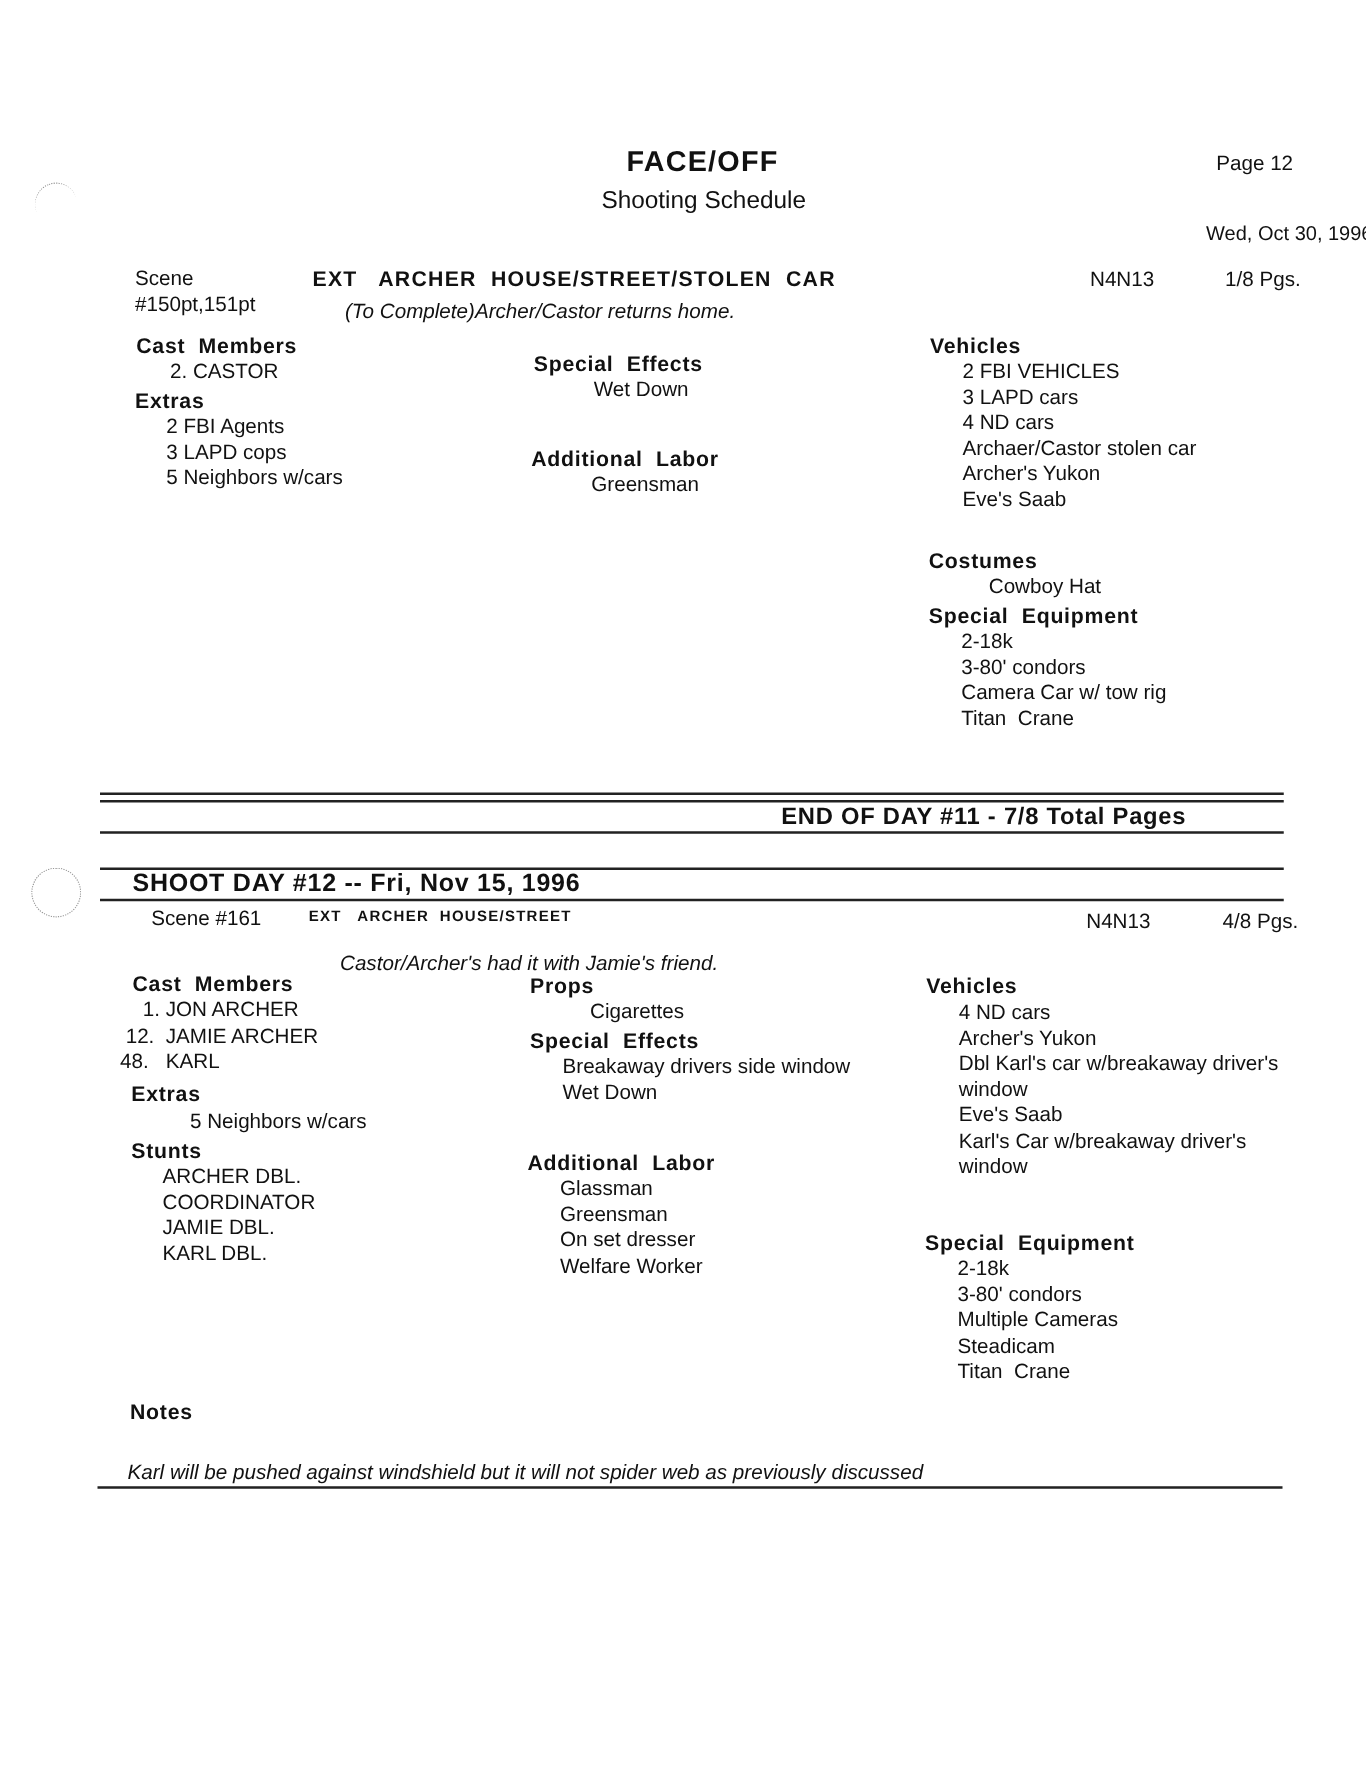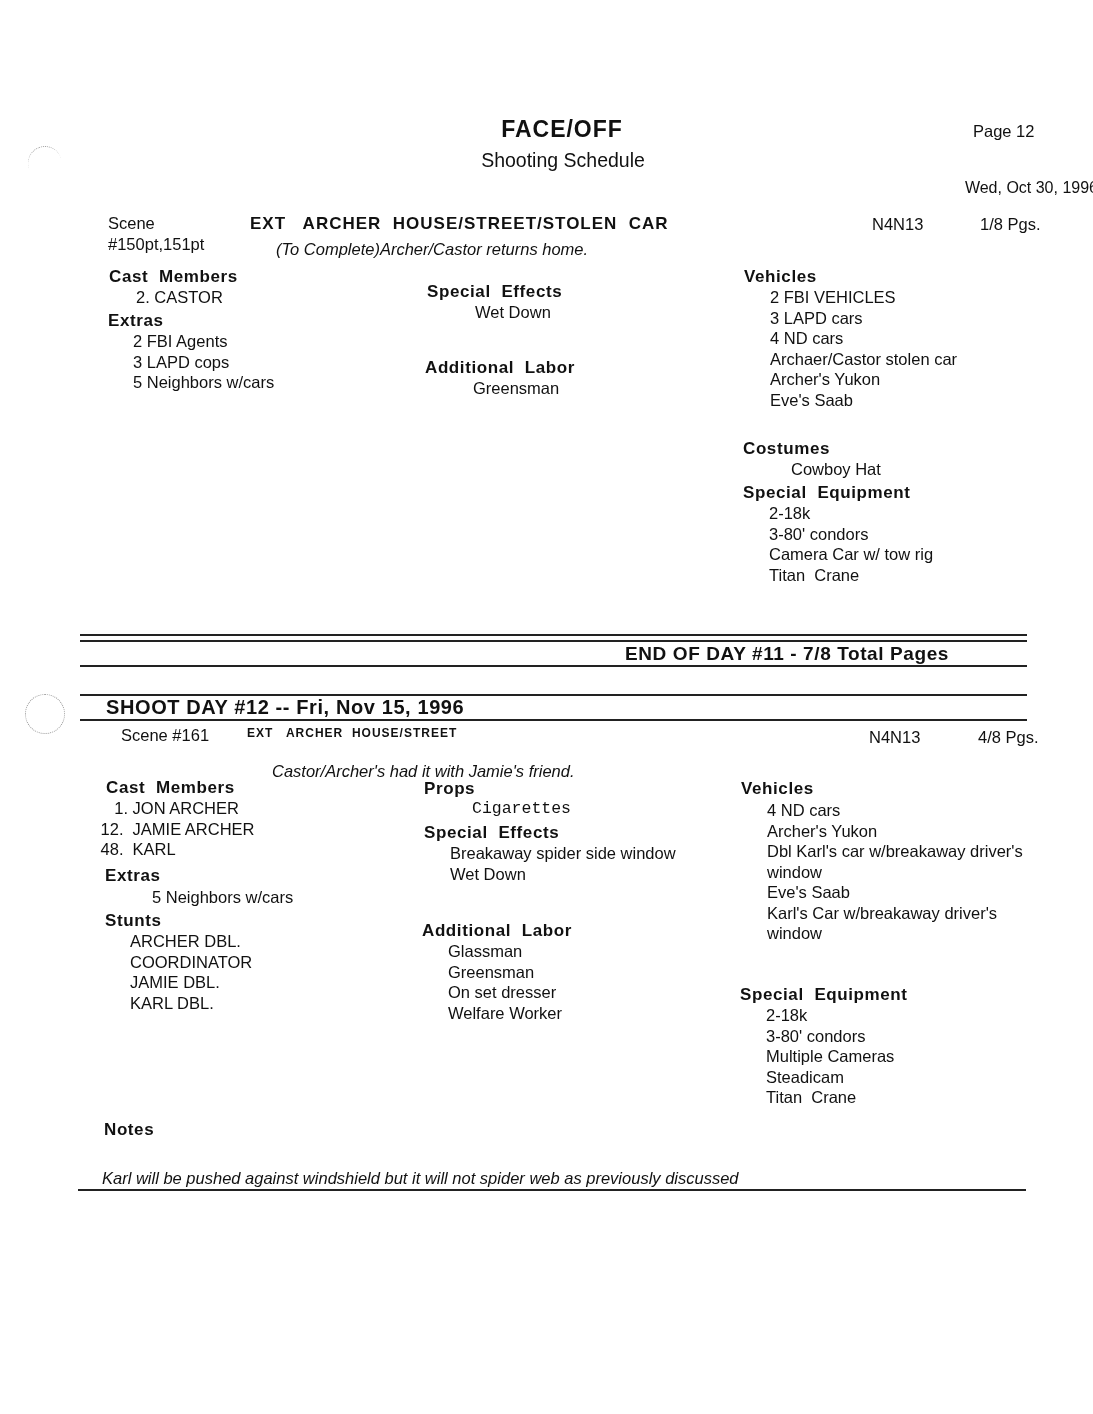--- a/index.html
+++ b/index.html
@@ -77,37 +77,37 @@
 <div class="abs" style="left:83px;top:726px;font-size:16.5px;margin-left:16px;">Scene #161</div>
 <div class="abs bold" style="left:225px;top:726px;font-size:12px;white-space:pre;letter-spacing:1px;">EXT   ARCHER  HOUSE/STREET</div>
 <div class="abs" style="left:250px;top:752px;font-size:16.5px;font-style:italic;margin-top:10px;">Castor/Archer's had it with Jamie's friend.</div>
 <div class="abs" style="left:847px;top:728px;font-size:16.5px;">N4N13</div>
 <div class="abs" style="left:956px;top:728px;font-size:16.5px;">4/8 Pgs.</div>
 
 <div class="abs hd" style="left:84px;top:778px;white-space:pre;">Cast  Members</div>
 <div class="list" style="left:96px;top:798px;">
   <div class="item"><span style="display:inline-block;width:32px;text-align:right;">1.</span> <span>JON ARCHER</span></div>
   <div class="item"><span style="display:inline-block;width:32px;text-align:center;">12.</span> <span>JAMIE ARCHER</span></div>
-  <div class="item"><span style="display:inline-block;width:32px;text-align:center;">48.</span> <span>KARL</span></div>
+  <div class="item"><span style="display:inline-block;width:32px;text-align:left;">48.</span> <span>KARL</span></div>
 </div>
 <div class="abs hd" style="left:83px;top:866px;">Extras</div>
 <div class="abs item" style="left:130px;top:887px;">5 Neighbors w/cars</div>
 <div class="abs hd" style="left:83px;top:911px;">Stunts</div>
 <div class="list" style="left:130px;top:931px;">
   <div class="item">ARCHER DBL.</div>
   <div class="item">COORDINATOR</div>
   <div class="item">JAMIE DBL.</div>
   <div class="item">KARL DBL.</div>
 </div>
 
 <div class="abs hd" style="left:402px;top:779px;">Props</div>
-<div class="abs item" style="left:450px;top:799px;font-family:Liberation Mono, monospace;">Cigarettes</div>
+<div class="abs item" style="left:450px;top:799px;">Cigarettes</div>
 <div class="abs hd" style="left:402px;top:823px;white-space:pre;">Special  Effects</div>
 <div class="list" style="left:450px;top:843px;">
-  <div class="item">Breakaway spider side window</div>
+  <div class="item">Breakaway drivers side window</div>
   <div class="item">Wet Down</div>
 </div>
 <div class="abs hd" style="left:400px;top:921px;white-space:pre;">Additional  Labor</div>
 <div class="list" style="left:448px;top:941px;">
   <div class="item">Glassman</div>
   <div class="item">Greensman</div>
   <div class="item">On set dresser</div>
   <div class="item">Welfare Worker</div>
 </div>
 

